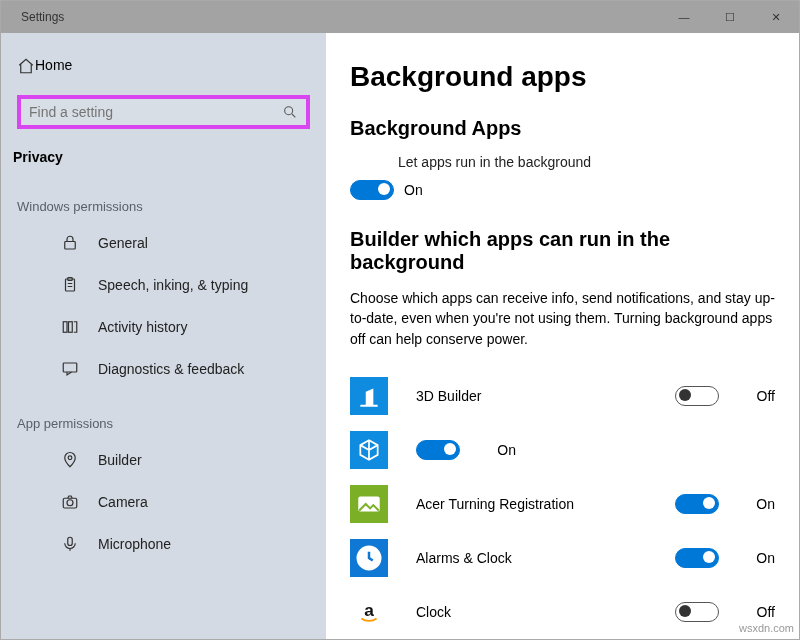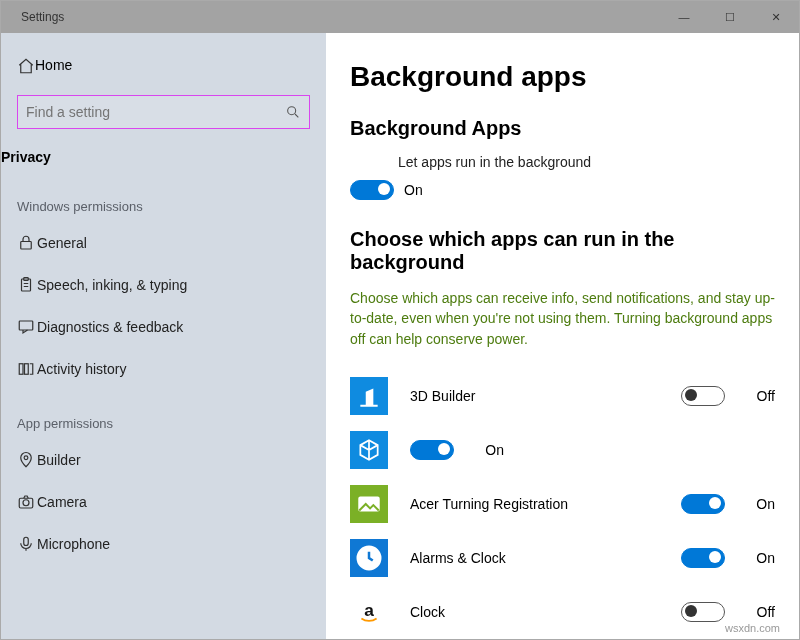--- a/index.html
+++ b/index.html
@@ -56,53 +56,54 @@
     display: flex;
     padding: 10px 16px;
     gap: 0;
     font-size: 14px;
   }
   .homeIcon { width: 18px; height: 18px; }
   .search {
     margin: 10px 16px;
     height: 34px;
     background: #d8dee6;
-    border: 1px solid #d946ef;
+    border: 4px solid #d946ef;
     display: flex;
     align-items: center;
     padding: 0 8px;
     color: #666;
     font-size: 14px;
   }
   .search input {
     flex: 1;
     border: none;
     background: transparent;
     font-size: 14px;
     color: #333;
     outline: none;
   }
   .search .sIcon { width: 16px; height: 16px; color: #555; }
   .catLabel {
     font-weight: 600;
-    padding: 10px 16px 8px 0;
+    padding: 10px 16px 8px 12px;
     font-size: 14px;
   }
   .sectionHdr {
     color: #5a5f68;
     font-size: 13px;
     padding: 26px 16px 8px 16px;
   }
   .navItem {
     display: flex;
     align-items: center;
-    gap: 2px;
+    gap: 19px;
     padding: 12px 16px;
     font-size: 14px;
     color: #222;
+    margin-left: 44px;
   }
   .navIcon { width: 18px; height: 18px; flex: 0 0 18px; color: #333; }
   .main {
     flex: 1;
     padding: 28px 24px 16px 24px;
     overflow-y: auto;
   }
   .h1 { font-size: 28px; font-weight: 600; margin-bottom: 24px; }
   .h2 { font-size: 20px; font-weight: 600; margin-bottom: 14px; }
   .p  { font-size: 14px; color: #222; margin-bottom: 10px; margin-left: 48px; }
@@ -118,37 +119,37 @@
     border: 1px solid #666;
   }
   .toggle .knob {
     position: absolute; top: 2px; width: 12px; height: 12px;
     border-radius: 50%; background: #fff;
   }
   .toggle.on { background: #0078d7; border-color: #0078d7; }
   .toggle.on .knob { right: 3px; }
   .toggle.off { background: #fff; border-color: #555; }
   .toggle.off .knob { left: 3px; background: #333; }
-  .desc { font-size: 14px; color: #4d7c0f; line-height: 1.45; margin-bottom: 20px; }
+  .desc { font-size: 14px; color: #000000; line-height: 1.45; margin-bottom: 20px; }
   .appRow {
     display: flex;
     align-items: center;
-    gap: 22px;
+    gap: 28px;
     padding: 8px 0;
   }
   .appIcon {
     width: 38px; height: 38px; flex: 0 0 38px;
     display: flex; align-items: center; justify-content: center;
     color: #fff;
   }
   .appName { flex: 1; font-size: 14px; }
   .appState { font-size: 14px; width: 28px; text-align: right; }
   .watermark {
     position: absolute;
-    bottom: 6px; right: 20px;
+    bottom: 6px; right: 6px;
     font-size: 11px; color: #999;
   }
 </style>
 </head>
 <body>
 
 <div class="window">
 
   <div class="titlebar">
     <span class="title">Settings</span>
@@ -193,33 +194,33 @@
         <svg class="navIcon" viewBox="0 0 24 24" fill="none" stroke="currentColor" stroke-width="1.6">
           <rect x="6" y="4" width="12" height="16" rx="1"></rect>
             <rect x="9" y="2" width="6" height="4" rx="1"></rect>
             <path d="M9 10h6M9 14h6"></path>
         </svg>
         <span>Speech, inking, &amp; typing</span>
       </div>
 
       <div class="navItem">
         <svg class="navIcon" viewBox="0 0 24 24" fill="none" stroke="currentColor" stroke-width="1.6">
-          <rect x="3" y="4" width="18" height="12" rx="1"></rect>
-            <path d="M8 16 L8 20 L14 16"></path>
-        </svg>
-        <span>Diagnostics &amp; feedback</span>
-      </div>
-
-      <div class="navItem">
-        <svg class="navIcon" viewBox="0 0 24 24" fill="none" stroke="currentColor" stroke-width="1.6">
           <rect x="3" y="5" width="5" height="14"></rect>
             <rect x="10" y="5" width="5" height="14"></rect>
             <path d="M17 5h4v14h-4"></path>
         </svg>
         <span>Activity history</span>
+      </div>
+
+      <div class="navItem">
+        <svg class="navIcon" viewBox="0 0 24 24" fill="none" stroke="currentColor" stroke-width="1.6">
+          <rect x="3" y="4" width="18" height="12" rx="1"></rect>
+            <path d="M8 16 L8 20 L14 16"></path>
+        </svg>
+        <span>Diagnostics &amp; feedback</span>
       </div>
 
       <div class="sectionHdr">App permissions</div>
 
       <div class="navItem">
         <svg class="navIcon" viewBox="0 0 24 24" fill="none" stroke="currentColor" stroke-width="1.6">
           <path d="M12 21 C7 16 5 12 5 9 a7 7 0 0 1 14 0 c0 3 -2 7 -7 12z"></path>
             <circle cx="12" cy="9" r="2.5"></circle>
         </svg>
         <span>Builder</span>
@@ -249,21 +250,21 @@
 
       <div class="h2">Background Apps</div>
       <div class="p">Let apps run in the background</div>
       <div class="toggleRow">
         <div class="toggle on">
             <div class="knob"></div>
           </div>
         <span>On</span>
       </div>
 
-      <div class="h2">Choose which apps can run in the background</div>
+      <div class="h2">Builder which apps can run in the background</div>
       <div class="desc">Choose which apps can receive info, send notifications, and stay up-to-date, even when you're not using them. Turning background apps off can help conserve power.</div>
 
       <div id="apps">
           <div class="appRow">
             <div class="appIcon" style="background:#0f8be0">
               <svg viewBox="0 0 24 24" width="26" height="26">
                 <path fill="#fff" d="M4 20h5V8l7-3v15h4v2H4z"></path>
               </svg>
             </div>
             <span class="appName">3D Builder</span>

